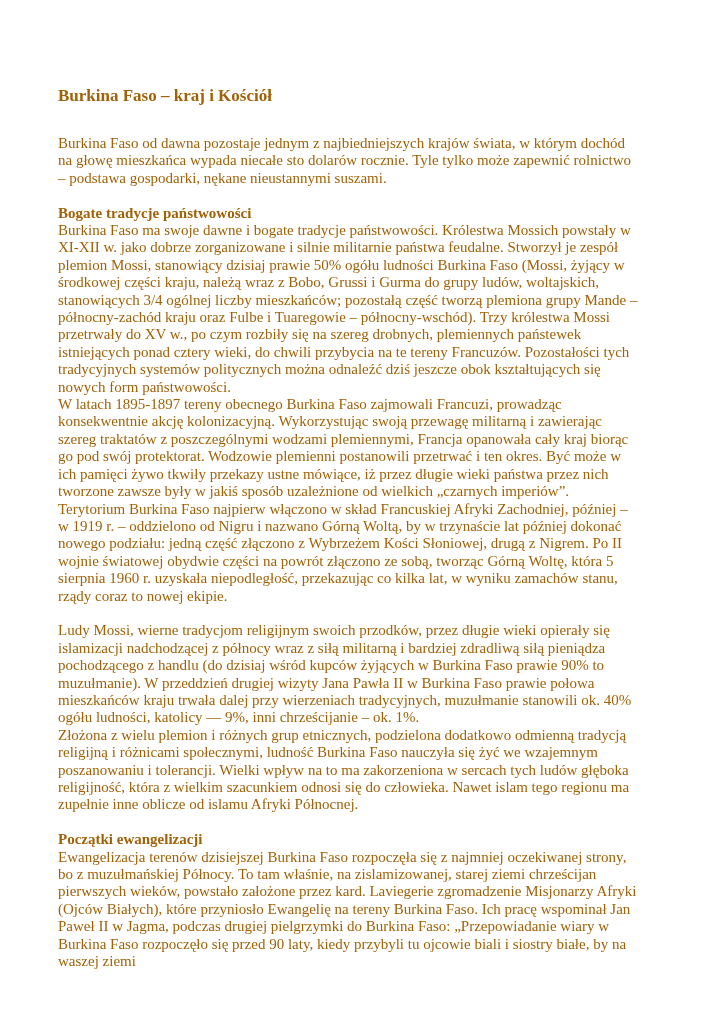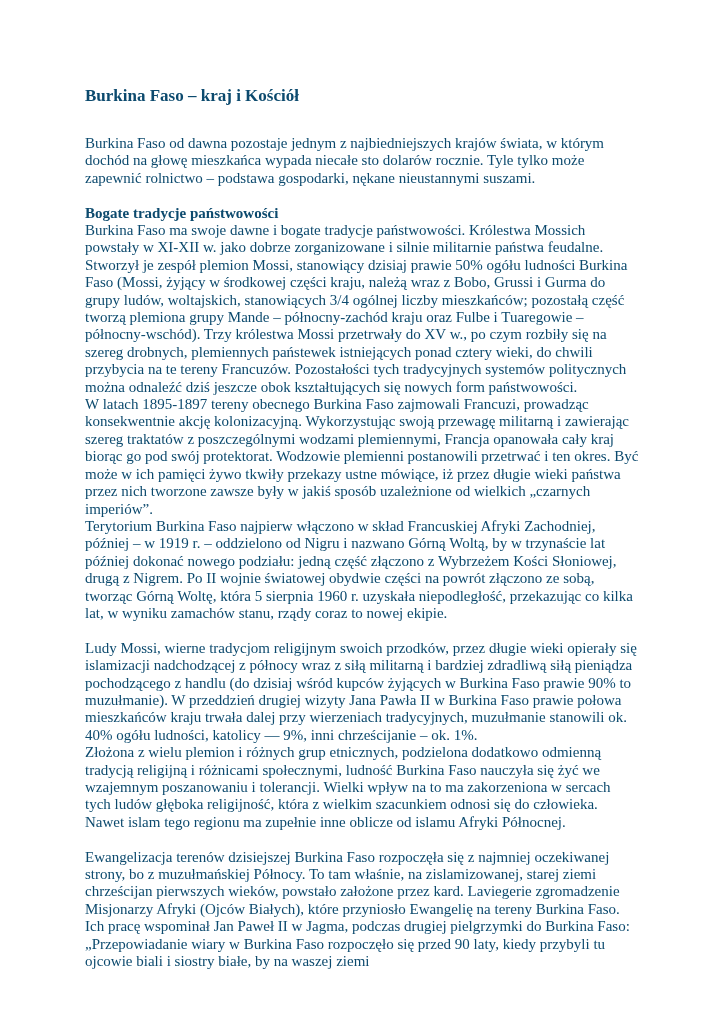--- a/index.html
+++ b/index.html
@@ -11,22 +11,22 @@
     height: 1024px;
     background: #ffffff;
     overflow: hidden;
     font-family: "Liberation Serif", serif;
   }
   .page {
     box-sizing: border-box;
     width: 724px;
     height: 1024px;
     background: #ffffff;
-    color: #0c4a6e;
-    padding: 86px 84px 0 85px;
+    color: #a16207;
+    padding: 86px 84px 0 58px;
     overflow: hidden;
   }
   .doc-title {
     font-size: 17px;
     font-weight: bold;
     margin: 0 0 29px 0;
     line-height: 20px;
   }
   .para {
     font-size: 15px;
@@ -56,16 +56,17 @@
     <p class="para">W latach 1895-1897 tereny obecnego Burkina Faso zajmowali Francuzi, prowadząc konsekwentnie akcję kolonizacyjną. Wykorzystując swoją przewagę militarną i zawierając szereg traktatów z poszczególnymi wodzami plemiennymi, Francja opanowała cały kraj biorąc go pod swój protektorat. Wodzowie plemienni postanowili przetrwać i ten okres. Być może w ich pamięci żywo tkwiły przekazy ustne mówiące, iż przez długie wieki państwa przez nich tworzone zawsze były w jakiś sposób uzależnione od wielkich „czarnych imperiów”.</p>
     <p class="para">Terytorium Burkina Faso najpierw włączono w skład Francuskiej Afryki Zachodniej, później – w 1919 r. – oddzielono od Nigru i nazwano Górną Woltą, by w trzynaście lat później dokonać nowego podziału: jedną część złączono z Wybrzeżem Kości Słoniowej, drugą z Nigrem. Po II wojnie światowej obydwie części na powrót złączono ze sobą, tworząc Górną Woltę, która 5 sierpnia 1960 r. uzyskała niepodległość, przekazując co kilka lat, w wyniku zamachów stanu, rządy coraz to nowej ekipie.</p>
   </div>
 
   <div class="section">
     <p class="para">Ludy Mossi, wierne tradycjom religijnym swoich przodków, przez długie wieki opierały się islamizacji nadchodzącej z północy wraz z siłą militarną i bardziej zdradliwą siłą pieniądza pochodzącego z handlu (do dzisiaj wśród kupców żyjących w Burkina Faso prawie 90% to muzułmanie). W przeddzień drugiej wizyty Jana Pawła II w Burkina Faso prawie połowa mieszkańców kraju trwała dalej przy wierzeniach tradycyjnych, muzułmanie stanowili ok. 40% ogółu ludności, katolicy — 9%, inni chrześcijanie – ok. 1%.</p>
     <p class="para">Złożona z wielu plemion i różnych grup etnicznych, podzielona dodatkowo odmienną tradycją religijną i różnicami społecznymi,  ludność Burkina Faso nauczyła się żyć we wzajemnym poszanowaniu i tolerancji. Wielki wpływ na to ma zakorzeniona w sercach tych ludów głęboka religijność, która z wielkim szacunkiem odnosi się do człowieka. Nawet islam tego regionu ma zupełnie inne oblicze od islamu Afryki Północnej.</p>
   </div>
 
   <div class="section">
+    <p class="para section-heading">Początki ewangelizacji</p>
     <p class="para">Ewangelizacja terenów dzisiejszej Burkina Faso rozpoczęła się z najmniej oczekiwanej strony, bo z muzułmańskiej Północy. To tam właśnie, na zislamizowanej, starej ziemi chrześcijan pierwszych wieków, powstało założone przez kard. Laviegerie zgromadzenie Misjonarzy Afryki (Ojców Białych), które przyniosło Ewangelię na tereny Burkina Faso. Ich pracę wspominał Jan Paweł II w Jagma, podczas drugiej pielgrzymki do Burkina Faso: „Przepowiadanie wiary w Burkina Faso rozpoczęło się przed 90 laty, kiedy przybyli tu ojcowie biali i siostry białe, by na waszej ziemi</p>
   </div>
 
 </div>
 
 </body></html>

